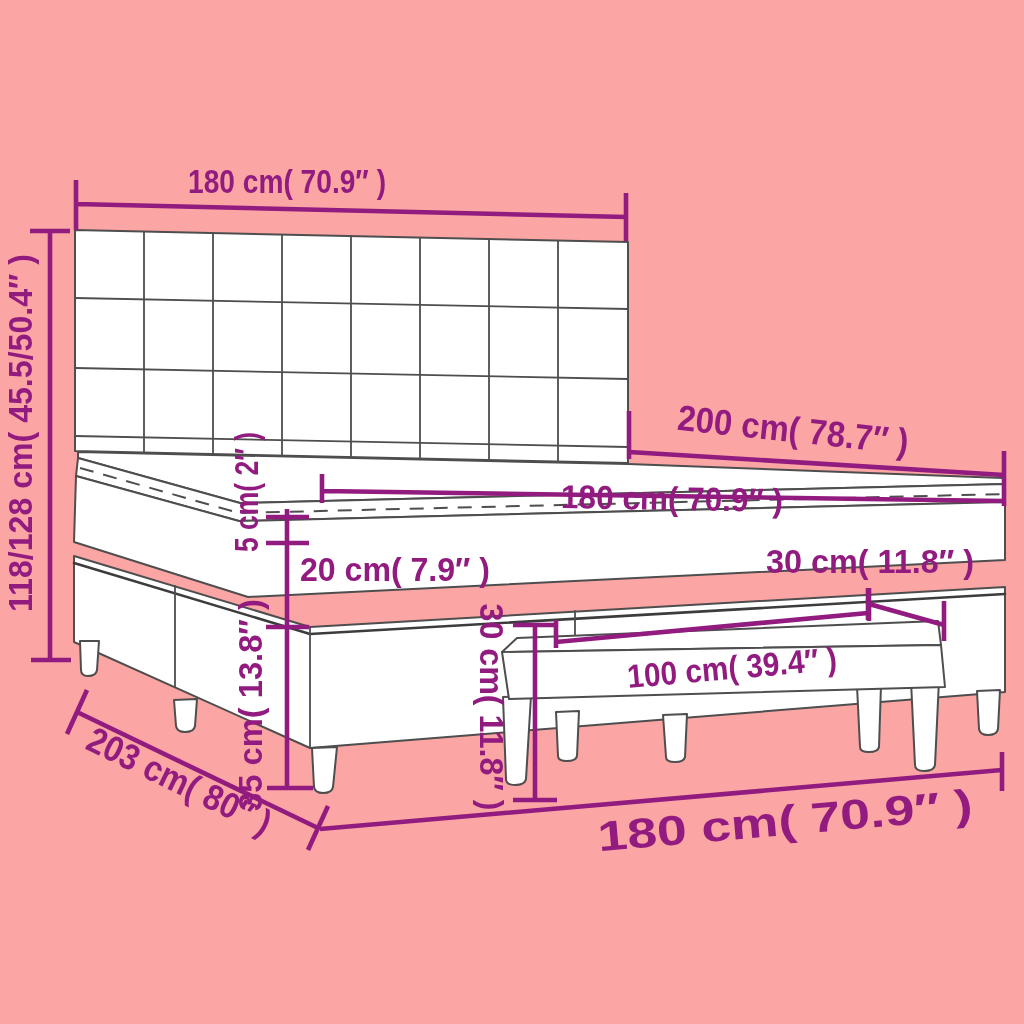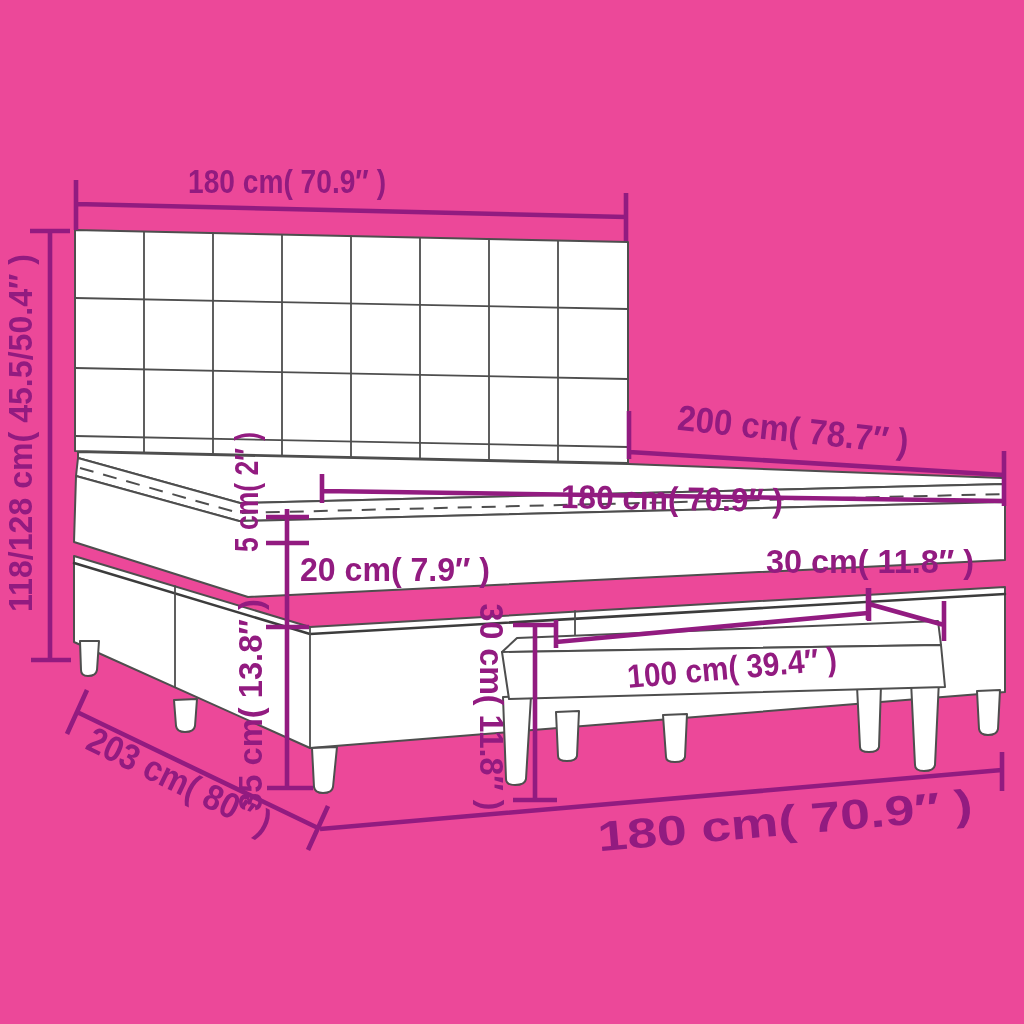--- a/index.html
+++ b/index.html
@@ -1,16 +1,16 @@
 <!DOCTYPE html>
 <html><head>
 <meta charset="utf-8">
 <style>
   html,body{margin:0;padding:0;background:#ffffff;}
-  .stage{width:1024px;height:1024px;background:#ec4899;position:relative;overflow:hidden;}
+  .stage{width:1024px;height:1024px;background:#fca5a5;position:relative;overflow:hidden;}
   svg{display:block;}
   .outline{fill:#ffffff;stroke:#4e4e4e;stroke-width:2;stroke-linejoin:round;stroke-linecap:round;}
   .outline-thin{fill:none;stroke:#4e4e4e;stroke-width:1.8;stroke-linejoin:round;stroke-linecap:round;}
   .outline-dark{fill:none;stroke:#3c3c3c;stroke-width:2.6;stroke-linejoin:round;stroke-linecap:round;}
   .piping{fill:none;stroke:#4e4e4e;stroke-width:2;stroke-dasharray:14 10;}
   .dim{fill:none;stroke:#921b80;stroke-width:4.6;stroke-linecap:butt;}
   .dim-label{fill:#921b80;font-family:"Liberation Sans","DejaVu Sans",sans-serif;
              font-weight:bold;font-size:33px;text-anchor:middle;}
   .fs36{font-size:36px;} .fs34{font-size:34px;} .fs42{font-size:42px;}
 </style>

